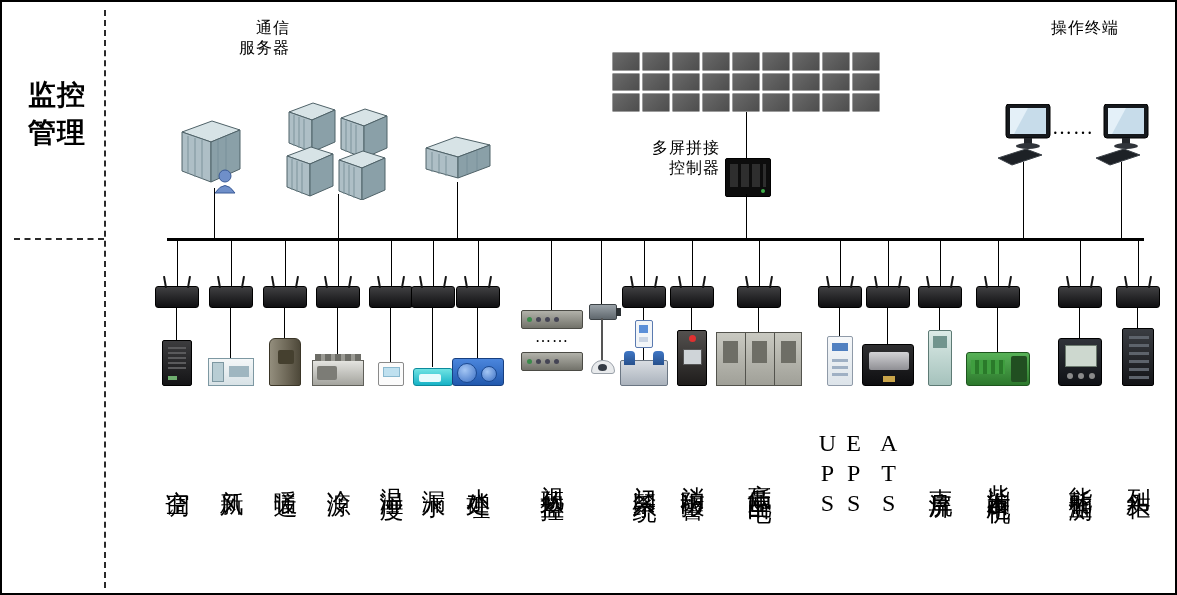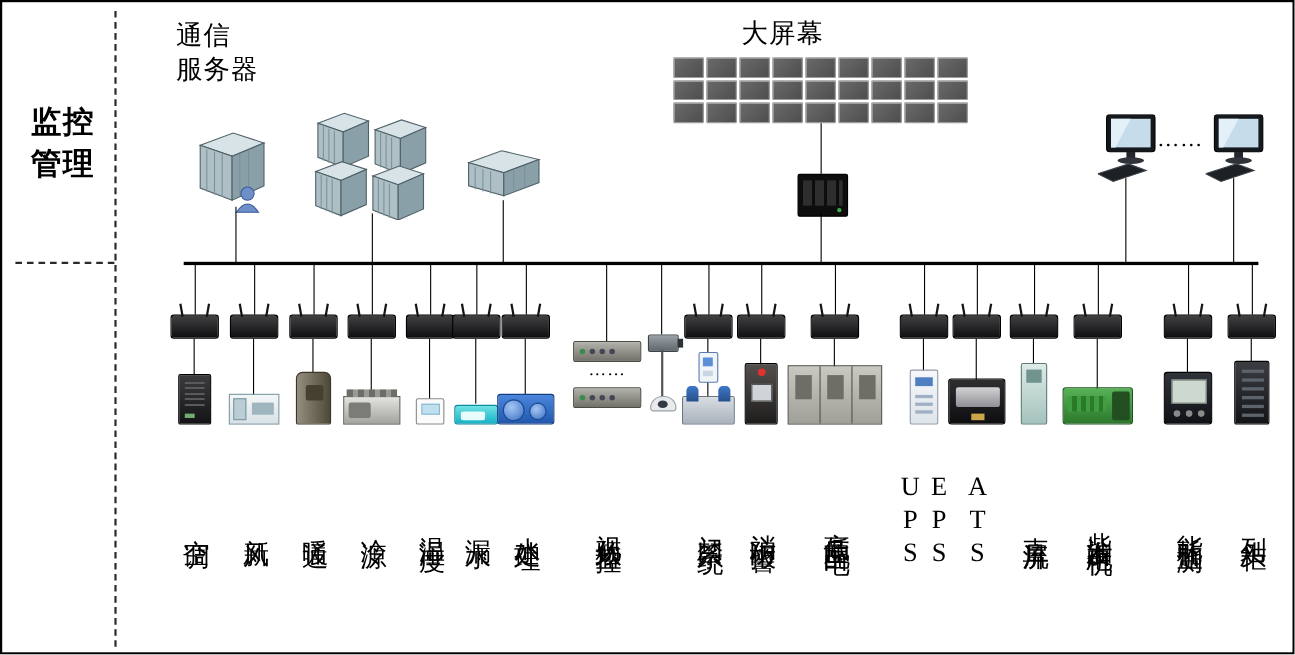--- a/index.html
+++ b/index.html
@@ -2,37 +2,37 @@
 <html><head>
 <meta charset="utf-8">
 <style>
   html,body{margin:0;padding:0;background:#fff;}
   body{font-family:"Liberation Serif","DejaVu Serif",serif;color:#000;}
   .canvas{position:relative;width:1177px;height:595px;border:2px solid #000;box-sizing:border-box;background:#fff;overflow:hidden;}
 
   
   .dash-v{position:absolute;left:102px;top:8px;height:578px;width:0;border-left:2px dashed #2a2a2a;}
   .dash-h{position:absolute;left:12px;top:236px;width:90px;height:0;border-top:2px dashed #2a2a2a;}
-  .side-label{position:absolute;left:10px;width:90px;text-align:center;font-size:28px;font-weight:700;line-height:1.35;white-space:pre-line;letter-spacing:1px;margin-top:17px;}
+  .side-label{position:absolute;left:10px;width:90px;text-align:center;font-size:28px;font-weight:700;line-height:1.35;white-space:pre-line;letter-spacing:1px;}
   .side-top{top:74px;}
   .side-bottom{top:296px;}
 
   
   .bus{position:absolute;left:165px;top:236px;width:977px;height:2.5px;background:#000;}
   .tdrop{position:absolute;width:0;border-left:1.6px solid #000;}
   .d-comm{left:212px;top:186px;height:51px;}
   .d-app{left:336px;top:192px;height:45px;}
   .d-db{left:455px;top:180px;height:57px;}
   .d-wall{left:744px;top:110px;height:46px;}
   .d-ctrl{left:744px;top:192px;height:45px;}
   .d-t1{left:1021px;top:160px;height:77px;}
   .d-t2{left:1119px;top:160px;height:77px;}
 
   
-  .tlabel{position:absolute;font-size:24px;text-align:left;white-space:pre-line;line-height:1.28;letter-spacing:1px;}
+  .tlabel{position:absolute;font-size:16px;text-align:right;white-space:pre-line;line-height:1.28;letter-spacing:1px;}
   .tl-comm{left:158px;top:16px;width:130px;}
   .tl-app{left:280px;top:16px;width:118px;}
   .tl-db{left:406px;top:16px;width:142px;}
   .tl-big{left:672px;top:14px;width:118px;}
   .tl-splice{left:590px;top:136px;width:128px;}
   .tl-op{left:1002px;top:16px;width:115px;}
 
   .ic{position:absolute;}
   .ic-comm{left:176px;top:114px;}
   .ic-app{left:281px;top:98px;}
@@ -162,21 +162,23 @@
 
   <div class="dash-v"></div>
   <div class="dash-h"></div>
   <div class="side-label side-top">监控
 管理</div>
 
   <div class="bus"></div>
 
   <div class="tlabel tl-comm">通信
 服务器</div>
-  <div class="tlabel tl-big">大屏幕</div>
+  <div class="tlabel tl-splice">多屏拼接
+控制器</div>
+  <div class="tlabel tl-op">操作终端</div>
 
   <svg class="ic ic-comm" width="74" height="78" viewBox="0 0 74 78">
     <polygon points="4,16 34,5 62,14 33,26" fill="#d7e3e6" stroke="#4f6268"></polygon>
     <polygon points="4,16 33,26 33,66 4,55" fill="#aebfc6" stroke="#4f6268"></polygon>
     <polygon points="33,26 62,14 62,53 33,66" fill="#8aa0a8" stroke="#4f6268"></polygon>
     <line x1="10" y1="20" x2="10" y2="58" stroke="#7d939b"></line>
     <line x1="17" y1="22" x2="17" y2="61" stroke="#7d939b"></line>
     <line x1="24" y1="24" x2="24" y2="63" stroke="#7d939b"></line>
     <line x1="40" y1="24" x2="40" y2="62" stroke="#79909a"></line>
     <line x1="48" y1="21" x2="48" y2="59" stroke="#79909a"></line>

